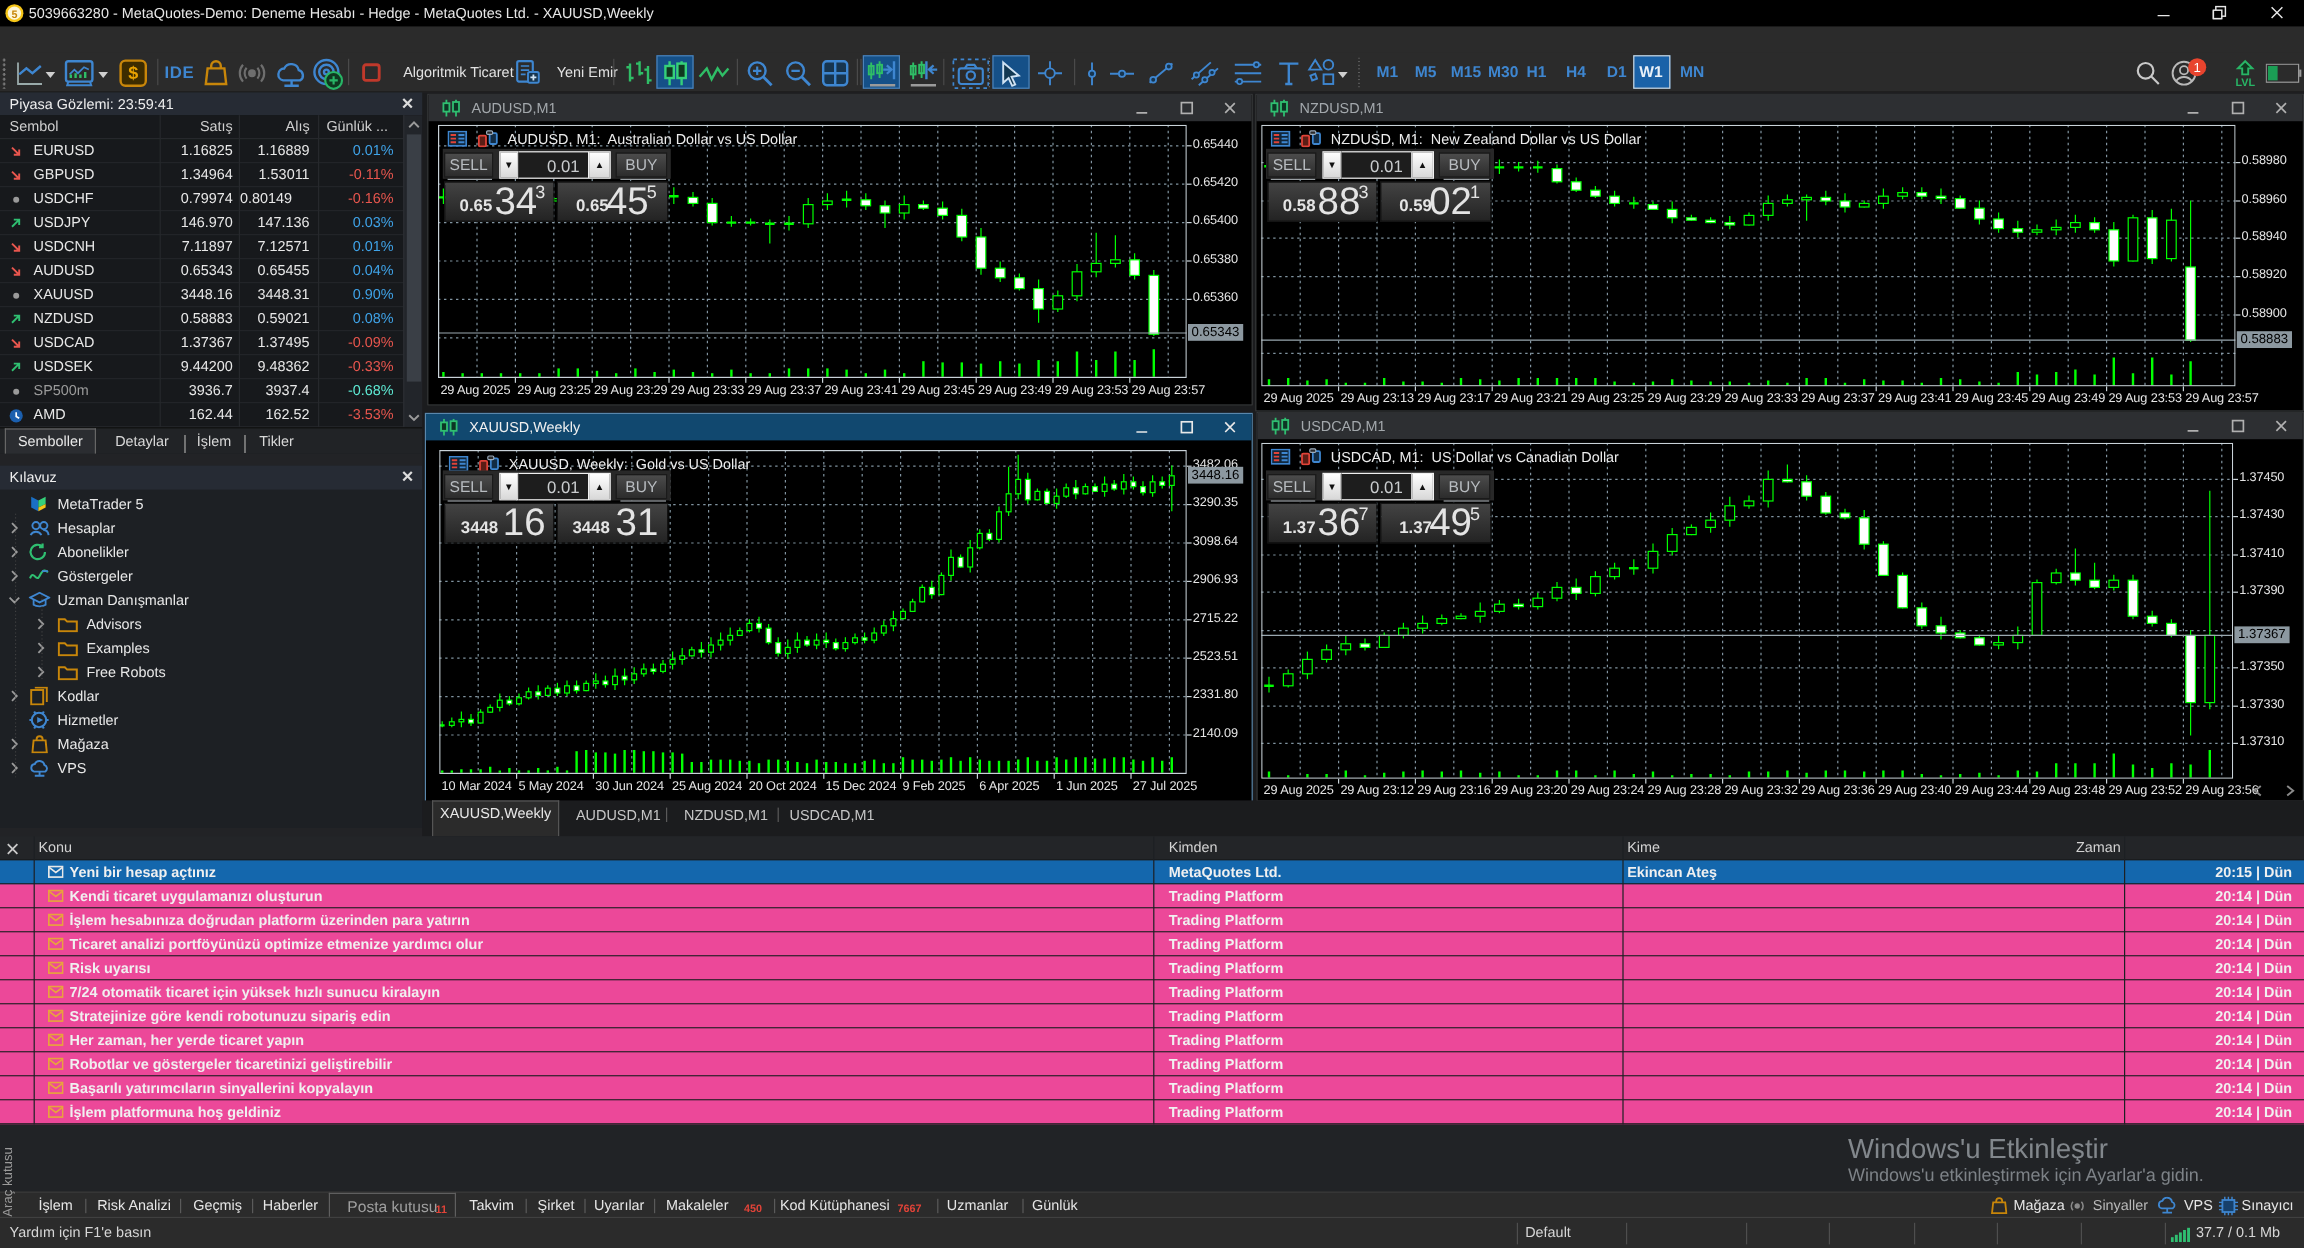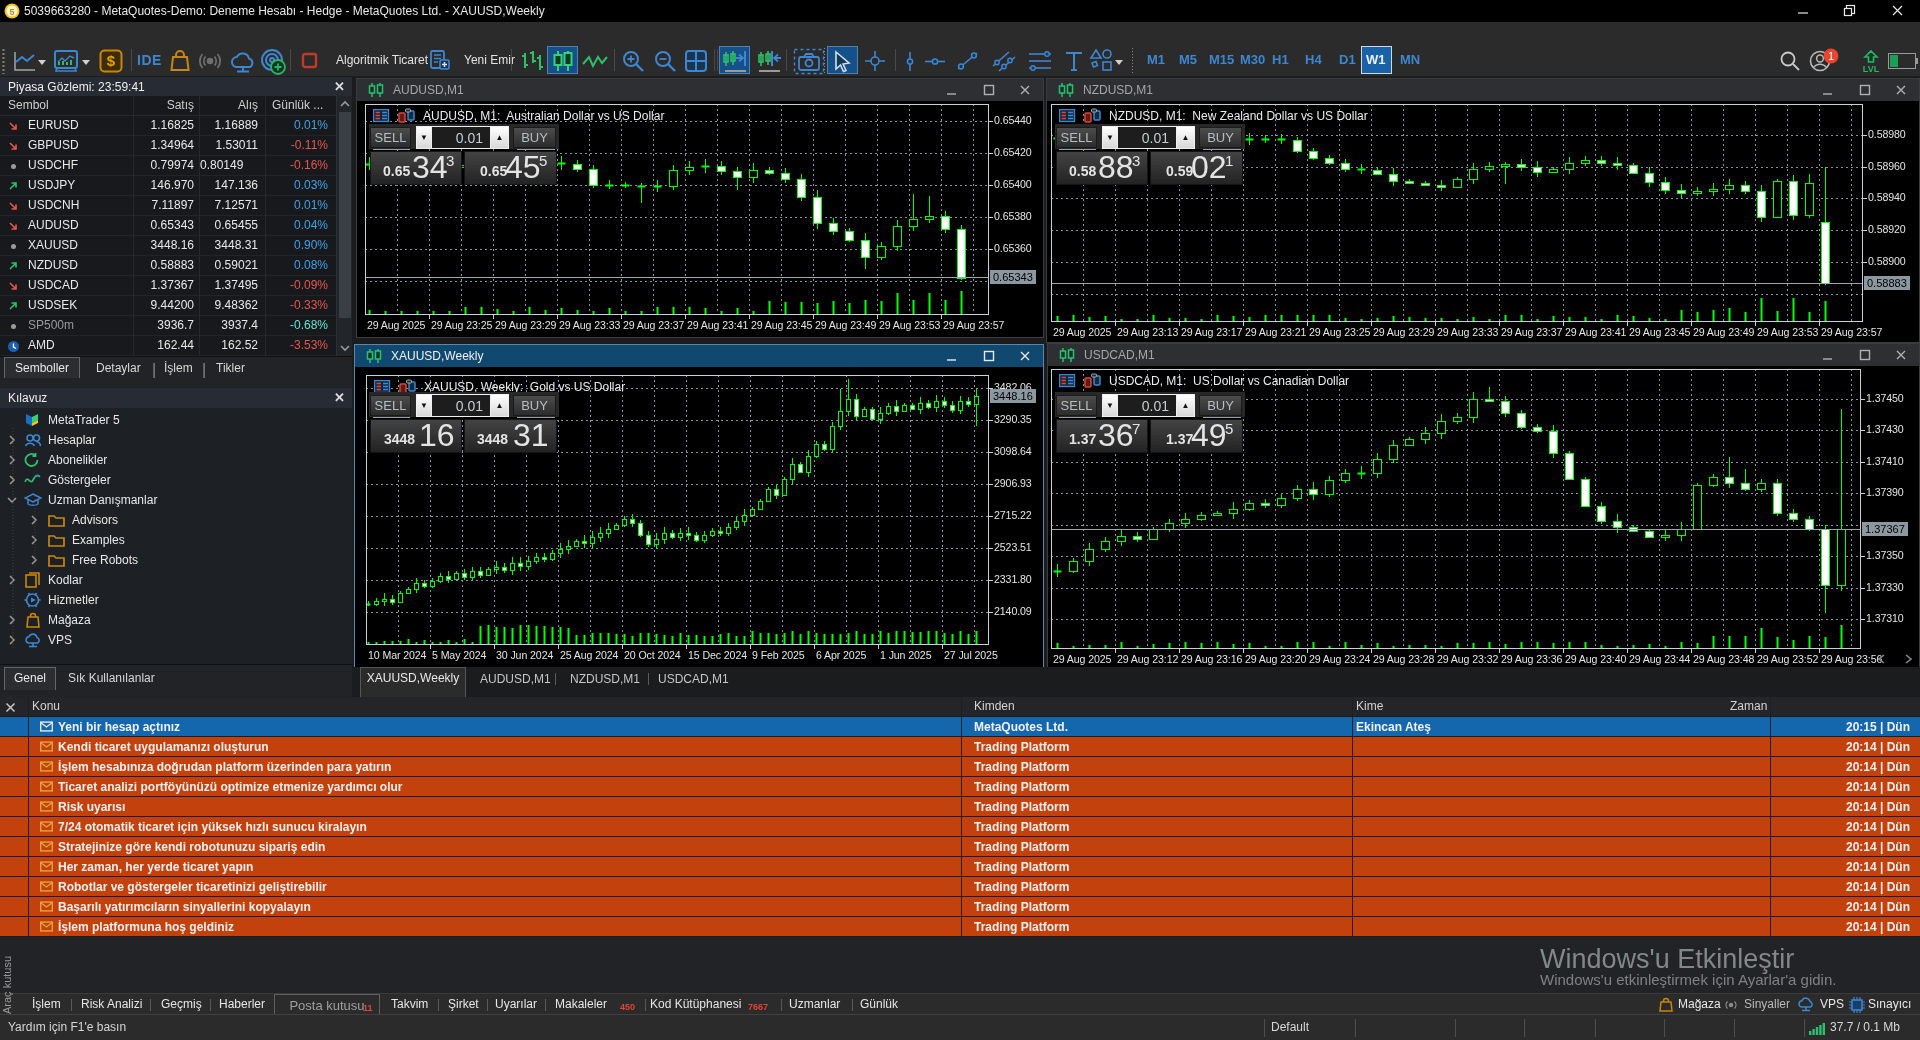--- a/index.html
+++ b/index.html
@@ -52,34 +52,34 @@
 .ocp .qpre{position:absolute;font-size:14px;font-weight:bold;color:#e4e4e4;}
 .ocp .qbig{position:absolute;font-size:32px;color:#e4e4e4;}
 .ocp .qsup{position:absolute;font-size:15px;color:#e4e4e4;}
 .chead{position:absolute;font-size:12px;color:#ececec;}
 
 #ctabs{left:352px;top:667px;width:1568px;height:30px;background:#1b1c1e;font-size:12px;color:#c6c6c6;}
 .ctab-a{position:absolute;left:8px;top:0px;width:106px;height:30px;background:#2b2b2b;border:1px solid #555;border-bottom:none;color:#e8e8e8;text-align:center;line-height:21px;}
 
 #toolbox{left:0;top:697px;width:1920px;height:296px;background:#212326;}
 #tbhead{position:absolute;left:0;top:0;width:1920px;height:20px;background:#232528;border-bottom:1px solid #191b1d;color:#d2d2d2;font-size:12px;}
-.msgrow{position:absolute;left:0;width:1920px;height:20px;background:#c2410c;border-bottom:1px solid #1b1d20;font-size:12px;color:#f0f0f0;}
+.msgrow{position:absolute;left:0;width:1920px;height:20px;background:#ec4899;border-bottom:1px solid #1b1d20;font-size:12px;color:#f0f0f0;}
 .msgrow b{font-weight:bold;}
 .msgsel{background:#1467ad;}
 .env{position:absolute;left:40px;top:4px;width:13px;height:11px;}
 
 #btabs{left:0;top:993px;width:1920px;height:21px;background:#2b2b2b;border-top:1px solid #3a3a3a;font-size:12px;color:#e6e6e6;}
 .btab{position:absolute;top:3px;}
 .btsep{position:absolute;top:5px;width:1px;height:12px;background:#5a5a5a;}
 .btcount{color:#e04338;font-size:9px;font-weight:bold;}
 #btabs .active{position:absolute;top:0px;height:21px;background:#2b2b2b;border:1px solid #5f5f5f;border-bottom:none;color:#9f9f9f;text-align:center;}
 
 #statusbar{left:0;top:1014px;width:1920px;height:26px;background:#2b2b2b;border-top:1px solid #404040;color:#d6d6d6;font-size:12px;}
 .stsep{position:absolute;top:4px;width:1px;height:18px;background:#4e4e4e;}
-.wm1{position:absolute;left:1540px;top:944px;font-size:27px;color:#82878c;}
+.wm1{position:absolute;left:1540px;top:944px;font-size:23px;color:#82878c;}
 .wm2{position:absolute;left:1540px;top:971px;font-size:15px;color:#7d8287;}
 .vtext{position:absolute;left:1px;top:948px;width:15px;height:66px;color:#9a9a9a;font-size:11px;white-space:nowrap;writing-mode:vertical-rl;transform:rotate(180deg);}
 </style></head><body>
 <div id="root">
     <div id="titlebar" class="abs">
       <svg class="abs" style="left:4px;top:3px" width="16" height="16">
         <circle cx="8" cy="8" r="7.5" fill="#f5c518"></circle>
         <circle cx="8" cy="8" r="5.5" fill="#fdf6d8"></circle>
         <text x="8" y="12" font-size="9" font-weight="bold" fill="#c8860a" text-anchor="middle" font-family="Liberation Sans">5</text>
       </svg>
@@ -554,24 +554,20 @@
         <line x1="9" y1="10" x2="9" y2="13" stroke="#3e86d0" stroke-width="1.6"></line>
         <line x1="5" y1="13.5" x2="13" y2="13.5" stroke="#3e86d0" stroke-width="1.6"></line>
       </svg>
       <div class="navitem" style="left:48px;top:245px">VPS</div>
       <svg class="abs" style="left:12px;top:40px" width="2" height="220">
         <line x1="1" y1="0" x2="1" y2="220" stroke="#4a4a4a" stroke-width="1" stroke-dasharray="1 2" opacity="0.8"></line>
       </svg>
       <svg class="abs" style="left:34px;top:108px" width="2" height="70">
         <line x1="1" y1="0" x2="1" y2="70" stroke="#4a4a4a" stroke-width="1" stroke-dasharray="1 2" opacity="0.8"></line>
       </svg>
-      <div class="abs" style="left:0;top:276px;width:352px;height:26px;background:#212326;border-top:1px solid #111;">
-        <div class="abs" style="left:4px;top:2px;width:52px;height:24px;background:#2b2d31;border:1px solid #666;border-bottom:none;text-align:center;color:#e8e8e8;font-size:12px;padding-top:3px;">Genel</div>
-        <span class="navtab abs" style="left:68px;top:6px">Sık Kullanılanlar</span>
-      </div>
     </div>
     <div class="abs" style="left:0;top:690px;width:352px;height:7px;background:#222326"></div>
     <div id="mdi" class="abs"></div>
     <div class="abs" style="left:356px;top:78px;width:688px;height:260px;background:#000;border:1px solid #3a3c3e;">
       <div class="abs cw-title-i" style="left:0;top:0;width:686px;height:22px;">
         <svg class="abs" style="left:10px;top:4px" width="18" height="15">
           <g stroke="#2fbf71" stroke-width="1.5" fill="none">
             <line x1="5" y1="0" x2="5" y2="14"></line>
             <rect x="2.5" y="3" width="5" height="7" fill="#0d3524"></rect>
             <line x1="13" y1="0" x2="13" y2="14"></line>

